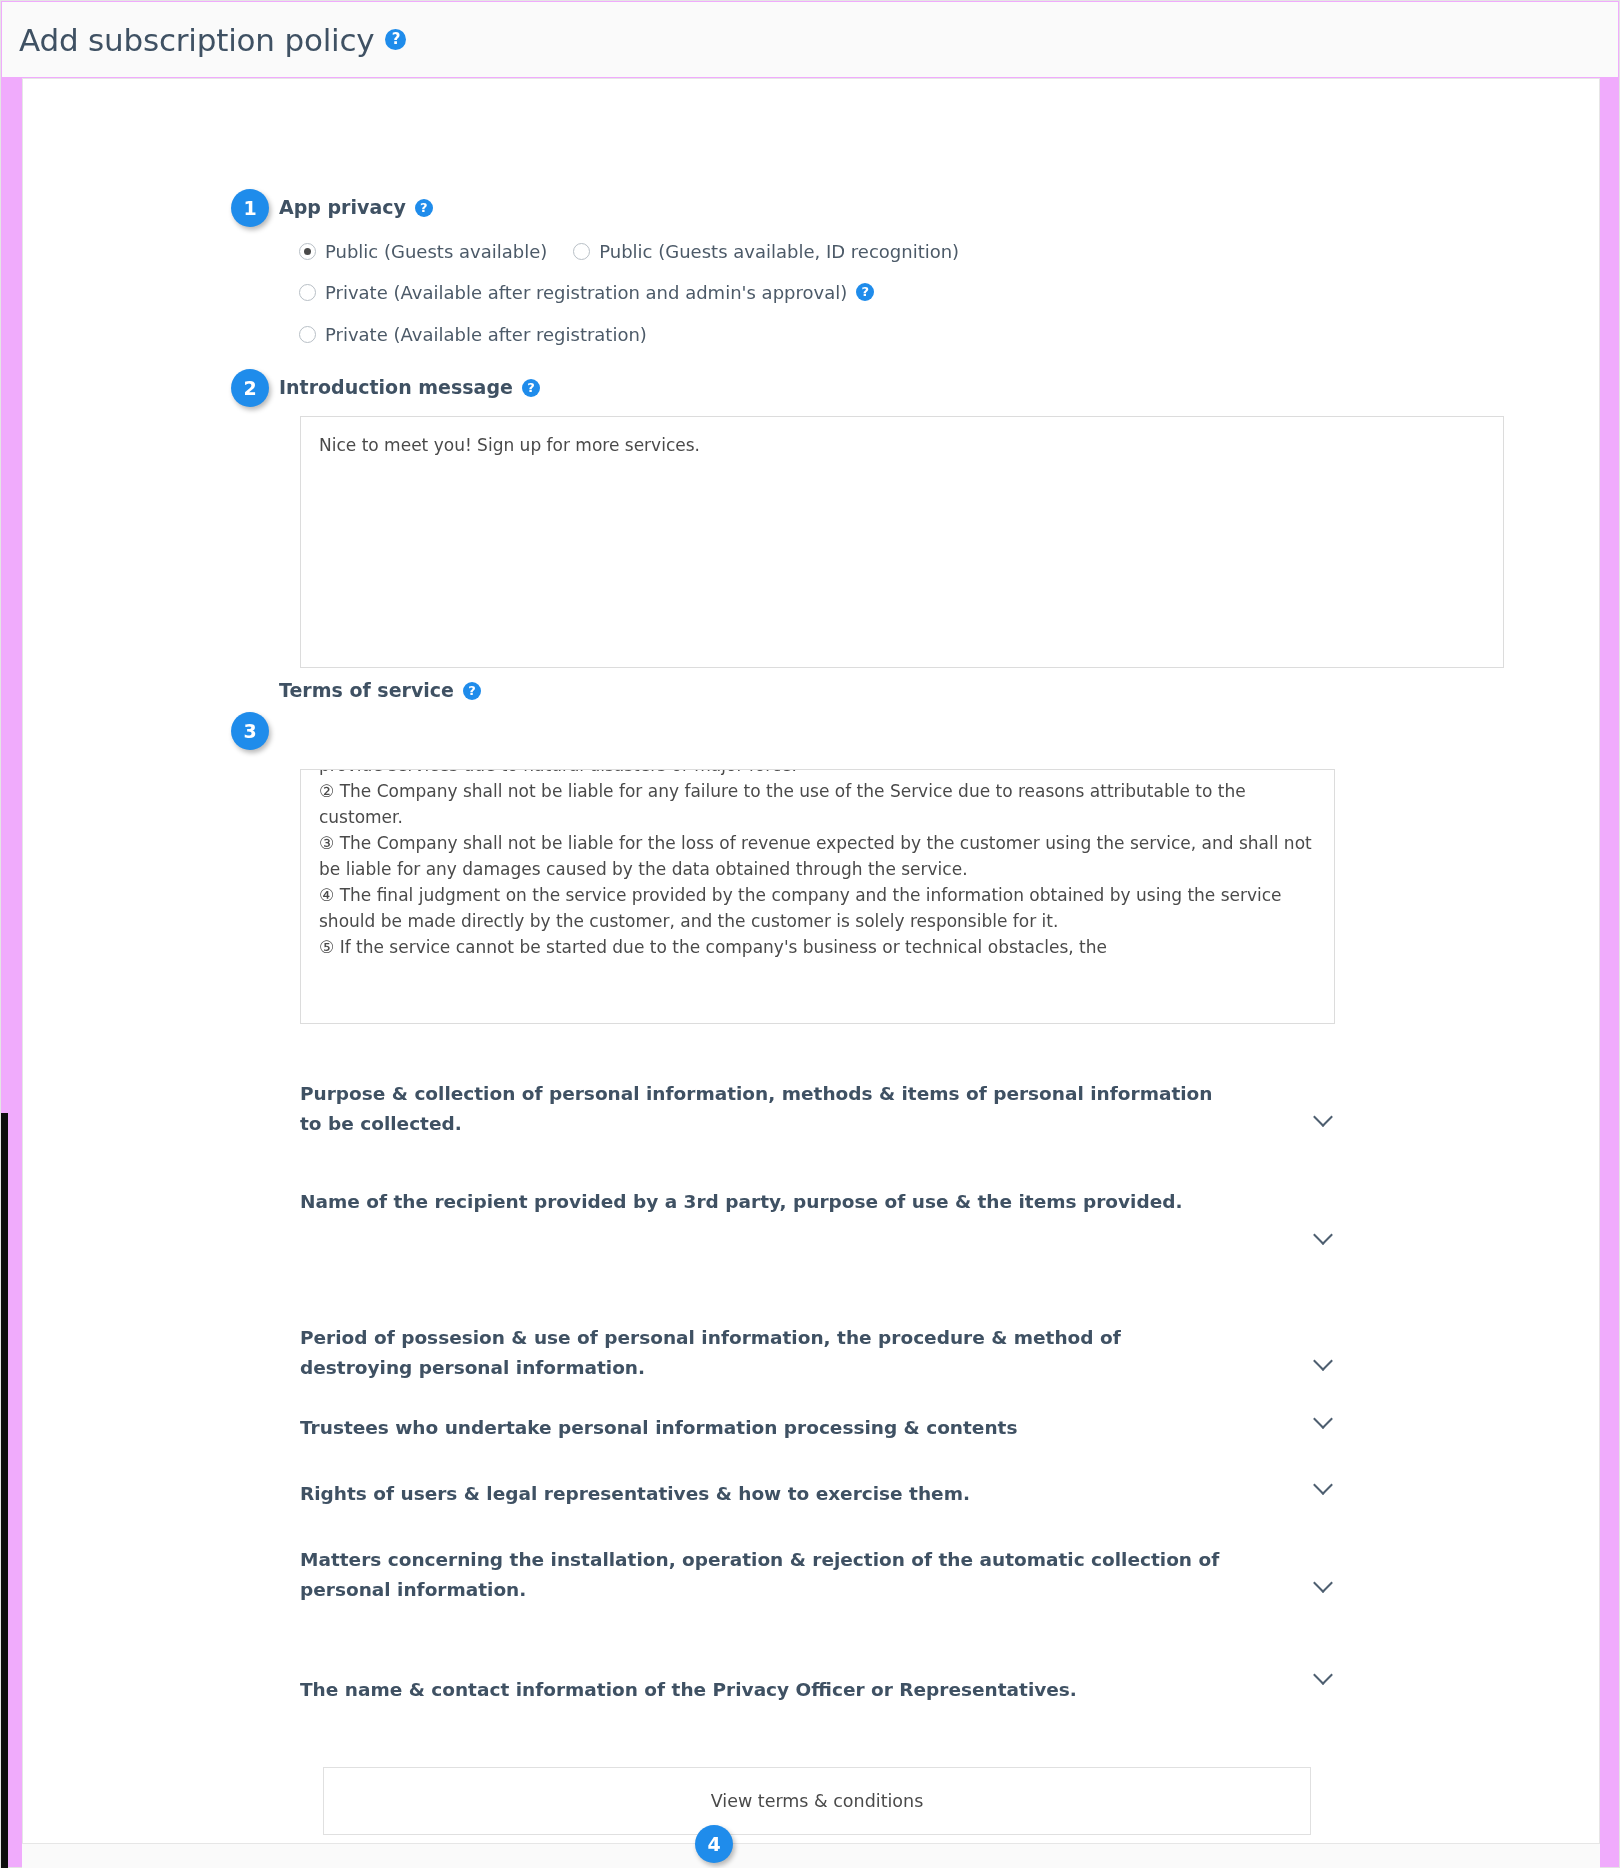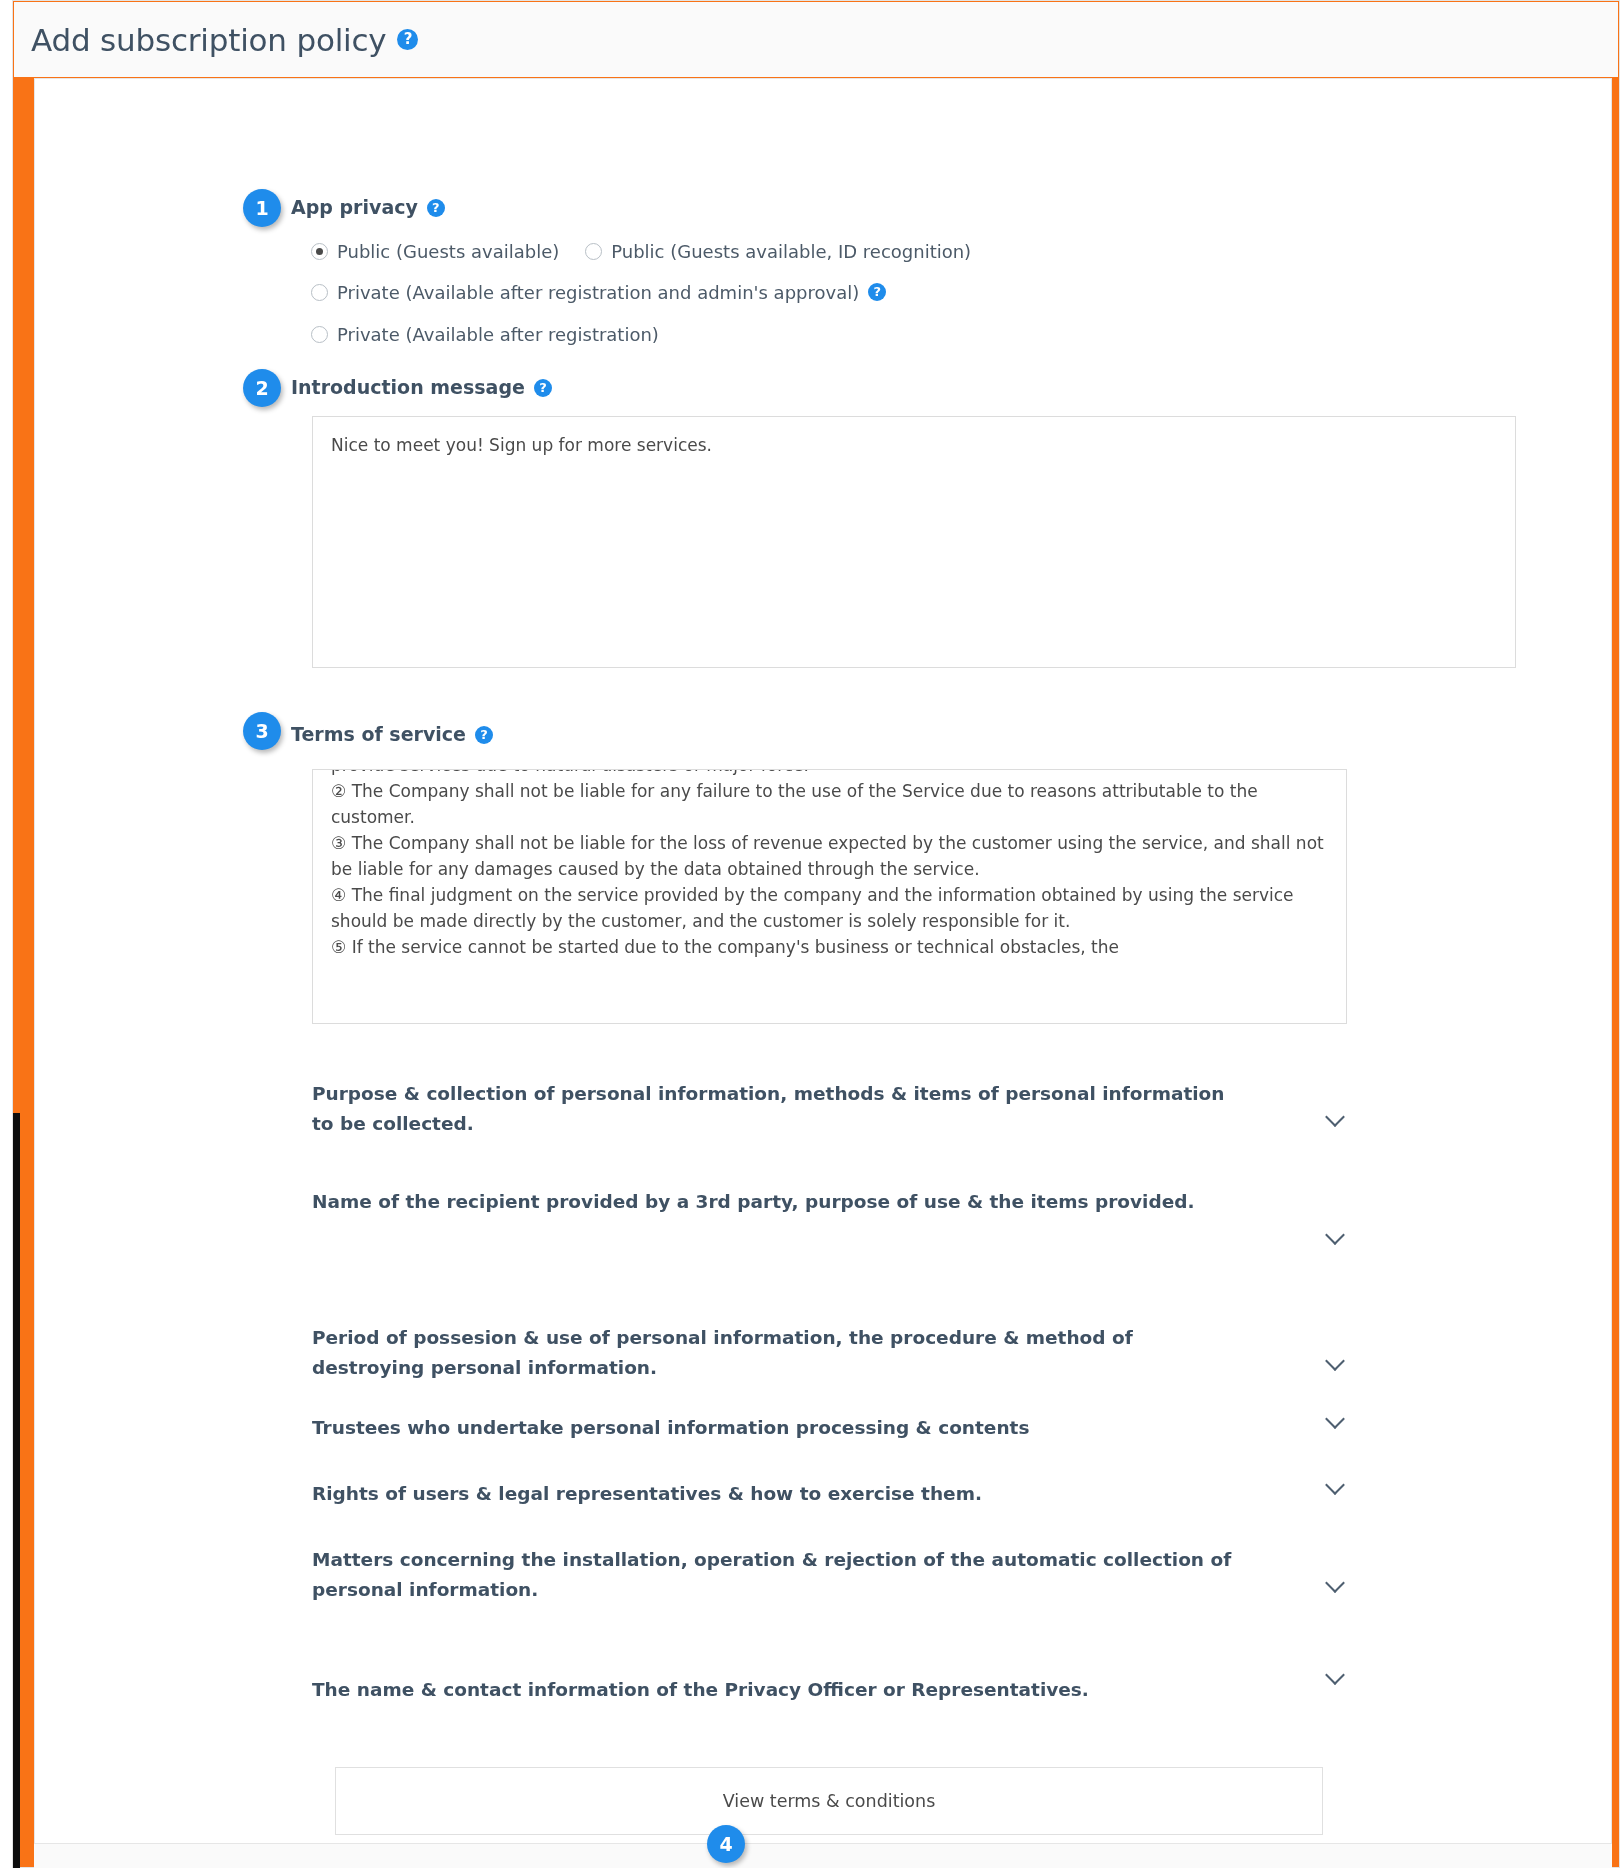--- a/index.html
+++ b/index.html
@@ -8,23 +8,22 @@
     width:1620px; height:1868px;
     background:#ffffff;
     font-family:"DejaVu Sans", sans-serif;
     overflow:hidden;
     position:relative;
   }
 
   
   #app {
     position:absolute; inset:0;
-    background:#f97316;
+    background:#f0abfc;
     border:1px solid #e4e4e4;
-    margin-left:12px;
   }
 
   
   .left-rail {
     position:absolute; left:0; top:1112px; width:7px; height:756px;
     background:#0d0d0d;
   }
 
   
   .page-header {
@@ -250,21 +249,21 @@
     </div>
 
     <div class="badge" style="left:208px; top:290px;">2</div>
     <div class="sect-title" style="left:256px; top:297px;">
       <span>Introduction message</span><span class="help-dot sm">?</span>
     </div>
 
     <textarea class="ta" style="left: 277px; top: 337px; width: 1204px; height: 252px;" placeholder="">Nice to meet you! Sign up for more services.</textarea>
 
     <div class="badge" style="left:208px; top:633px;">3</div>
-    <div class="sect-title" style="left:256px; top:644px;">
+    <div class="sect-title" style="left:256px; top:600px;">
       <span>Terms of service</span><span class="help-dot sm">?</span>
     </div>
 
     <div class="terms-box">
       <div class="terms-inner">
         <p class="clip">provide services due to natural disasters or major force.</p>
         <p>② The Company shall not be liable for any failure to the use of the Service due to reasons attributable to the customer.</p>
         <p>③ The Company shall not be liable for the loss of revenue expected by the customer using the service, and shall not be liable for any damages caused by the data obtained through the service.</p>
         <p>④ The final judgment on the service provided by the company and the information obtained by using the service should be made directly by the customer, and the customer is solely responsible for it.</p>
         <p>⑤ If the service cannot be started due to the company's business or technical obstacles, the</p>

